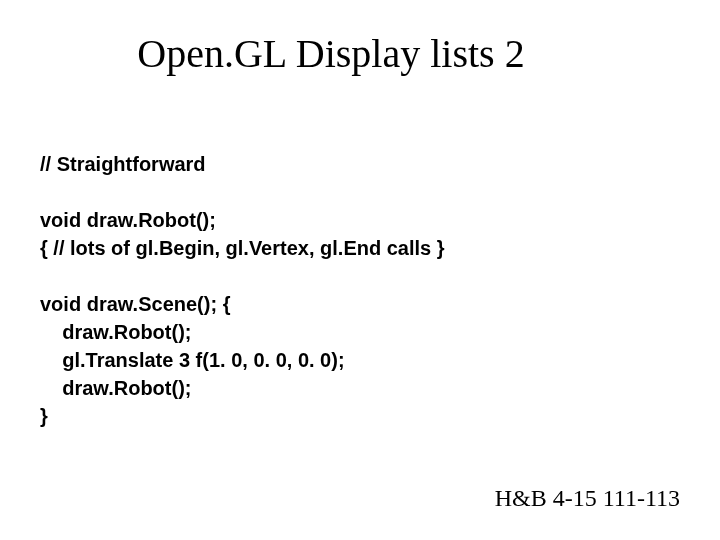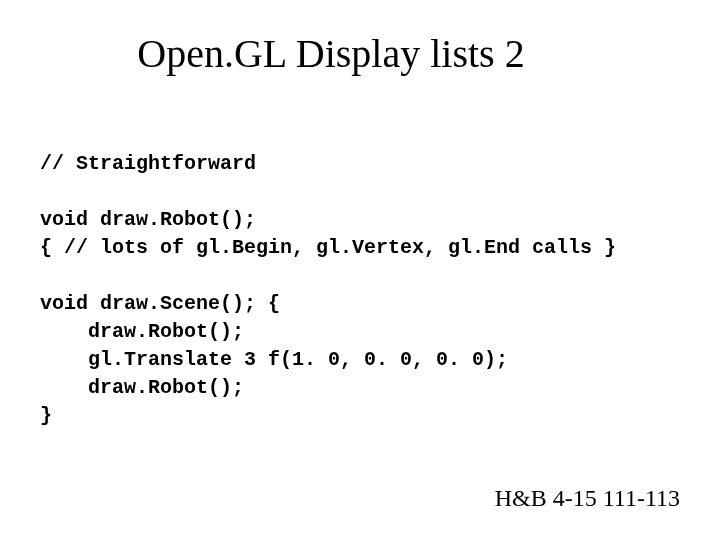--- a/index.html
+++ b/index.html
@@ -24,21 +24,21 @@
     width: 662px;
     text-align: center;
     font-size: 40px;
     font-weight: normal;
   }
   .code-block {
     position: absolute;
     top: 150px;
     left: 40px;
     width: 640px;
-    font-family: Liberation Mono, monospace;
+    font-family: Liberation Sans, sans-serif;
     font-weight: bold;
     font-size: 20px;
     line-height: 1.4;
     white-space: pre;
   }
   .footer {
     position: absolute;
     bottom: 28px;
     right: 40px;
     font-size: 24px;

